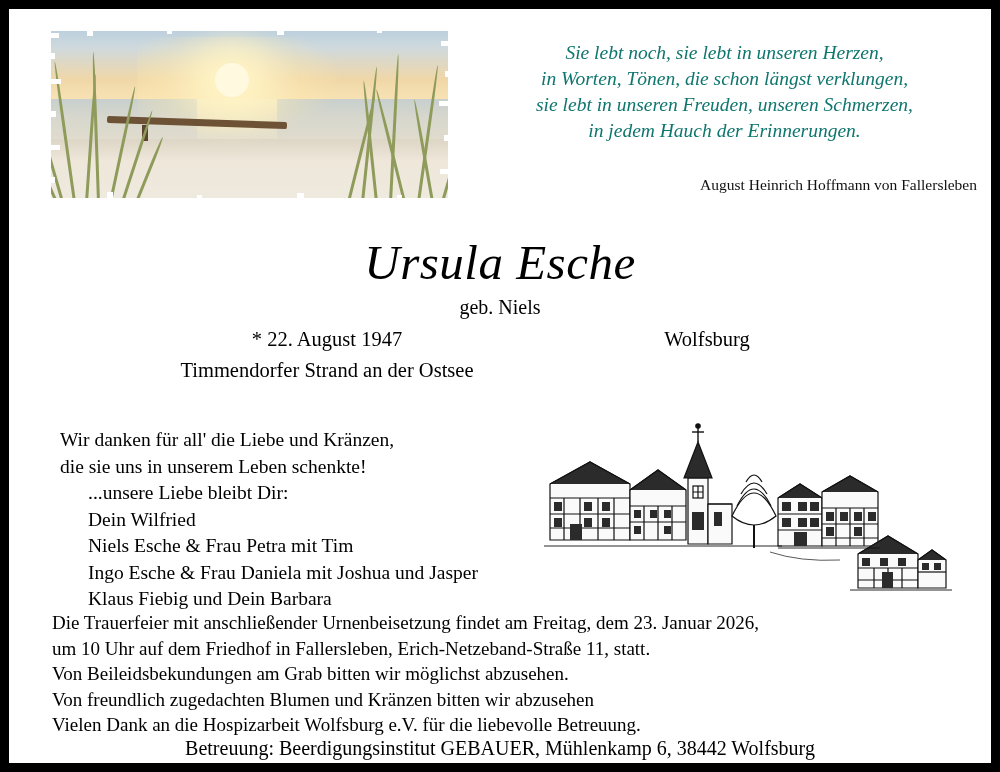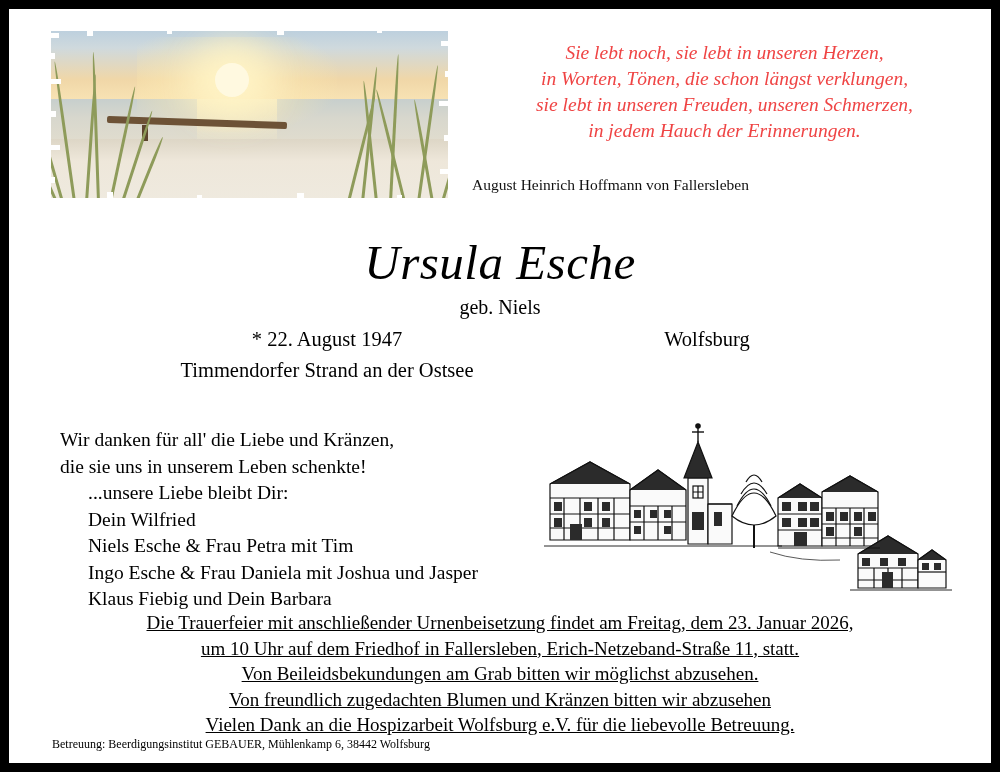--- a/index.html
+++ b/index.html
@@ -127,28 +127,28 @@
   
   .poem {
     position: absolute;
     left: 460px;
     top: 28px;
     width: 505px;
     text-align: center;
     font-style: italic;
     font-size: 19.5px;
     line-height: 26px;
-    color: #ef4444;
+    color: #0f766e;
   }
   .poem-author {
     position: absolute;
     left: 460px;
     top: 164px;
     width: 505px;
-    text-align: left;
+    text-align: right;
     font-size: 15.5px;
     color: #111111;
   }
 
   
   .name {
     position: absolute;
     left: 0; right: 0;
     top: 222px;
     text-align: center;
@@ -197,32 +197,31 @@
     width: 430px;
     height: 185px;
   }
 
   
   .ceremony {
     position: absolute;
     left: 40px;
     right: 40px;
     top: 598px;
-    text-align: center;
+    text-align: left;
     font-size: 19px;
     line-height: 25.5px;
-    text-decoration: underline;
   }
   .footer {
     position: absolute;
     left: 40px;
     right: 40px;
     top: 725px;
-    text-align: left;
-    font-size: 12px;
+    text-align: center;
+    font-size: 20px;
   }
 </style>
 </head>
 <body>
 
 <div class="page">
   <div class="inner">
 
     <div class="photo-wrap">
       <div class="photo">

